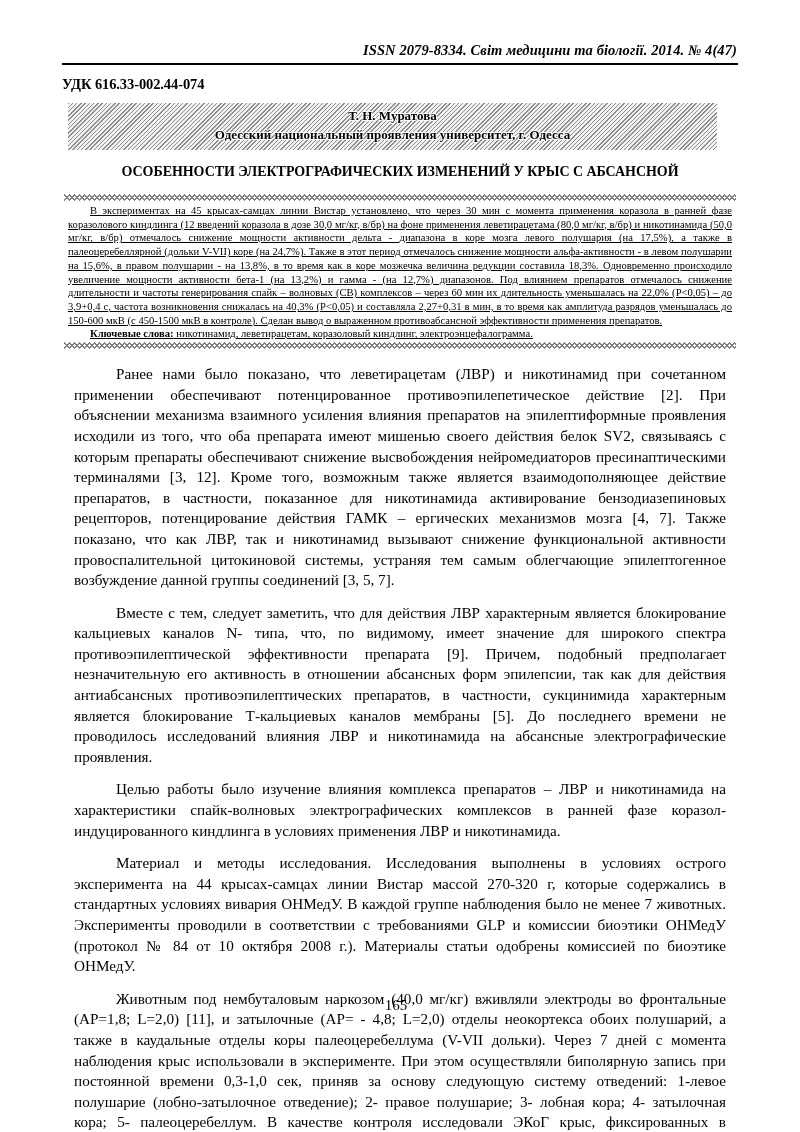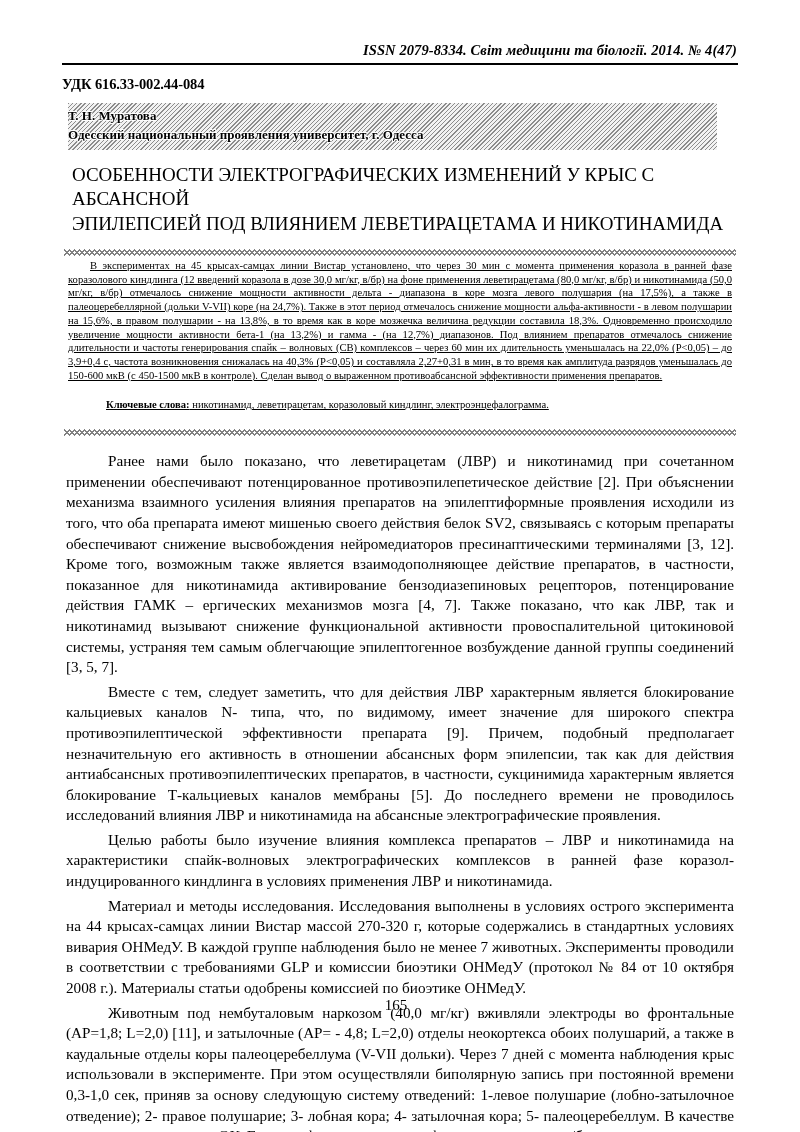--- a/index.html
+++ b/index.html
@@ -50,20 +50,21 @@
     font-size: 14.5px;
     letter-spacing: -0.1px;
   }
 
   
   .authorblock {
     margin-top: 10px;
     margin-left: 6px;
     margin-right: 21px;
     padding: 4px 0 5px 0;
+    text-align: center;
     font-weight: bold;
     font-size: 13px;
     line-height: 1.45;
     background-color: #f2f2f2;
     background-image: repeating-linear-gradient(
         135deg,
         rgba(0,0,0,0.42) 0px,
         rgba(0,0,0,0.42) 1px,
         rgba(0,0,0,0) 1px,
         rgba(0,0,0,0) 3px);
@@ -73,23 +74,23 @@
     text-shadow:
        0.6px 0 0 #fff, -0.6px 0 0 #fff,
        0 0.6px 0 #fff, 0 -0.6px 0 #fff,
        0.6px 0.6px 0 #fff, -0.6px -0.6px 0 #fff,
        0.6px -0.6px 0 #fff, -0.6px 0.6px 0 #fff;
   }
 
   
   .doc-title {
     margin: 13px 10px 0 10px;
-    text-align: left;
-    font-weight: normal;
-    font-size: 19px;
+    text-align: center;
+    font-weight: bold;
+    font-size: 14px;
     line-height: 1.28;
     letter-spacing: -0.05px;
   }
 
   
   .abstract-wrap {
     margin-top: 13px;
     margin-left: 2px;
     margin-right: 2px;
     text-decoration: underline;
@@ -107,31 +108,31 @@
     font-size: 10.6px;
     line-height: 1.295;
     text-align: justify;
     padding: 3px 4px 1px 4px;
   }
   .abstract p {
     margin: 0;
     text-indent: 22px;
   }
   .abstract .kw-label { font-weight: bold; }
-  .abstract .kwline { text-indent: 22px; margin: 16px; }
+  .abstract .kwline { text-indent: 22px; margin: 0; }
 
   
   .body-text {
     margin-top: 15px;
     font-size: 15.2px;
     line-height: 1.355;
     text-align: justify;
   }
   .body-text p {
-    margin: 4px;
+    margin: 12px;
     text-indent: 42px;
   }
   .body-text b { font-weight: normal; }
 
   
   .folio {
     position: absolute;
     left: 0;
     right: 8px;
     bottom: 48px;
@@ -140,31 +141,30 @@
   }
 </style>
 </head>
 <body>
 
 <div class="page">
 
   <div class="runhead">ISSN 2079-8334. Світ медицини та біології. 2014. № 4(47)</div>
   <div class="runhead-rule"></div>
 
-  <div class="udc">УДК 616.33-002.44-084</div>
+  <div class="udc">УДК 616.33-002.44-074</div>
 
   <div class="authorblock">
     <span class="line">Т. Н. Муратова</span>
     <span class="line">Одесский национальный проявления университет, г. Одесса</span>
   </div>
 
   <div class="doc-title">
     <span>ОСОБЕННОСТИ ЭЛЕКТРОГРАФИЧЕСКИХ ИЗМЕНЕНИЙ У КРЫС С АБСАНСНОЙ</span>
     <br>
-    <span>ЭПИЛЕПСИЕЙ ПОД ВЛИЯНИЕМ ЛЕВЕТИРАЦЕТАМА И НИКОТИНАМИДА</span>
   </div>
 
   <div class="abstract-wrap">
     <div class="zigzag"></div>
     <div class="abstract">
       <p>В экспериментах на 45 крысах-самцах линии Вистар установлено, что через 30 мин с момента применения коразола в ранней фазе коразолового киндлинга (12 введений коразола в дозе 30,0 мг/кг, в/бр) на фоне применения леветирацетама (80,0 мг/кг, в/бр) и никотинамида (50,0 мг/кг, в/бр) отмечалось снижение мощности активности дельта - диапазона в коре мозга левого полушария (на 17,5%), а также в палеоцеребеллярной (дольки V-VII) коре (на 24,7%). Также в этот период отмечалось снижение мощности альфа-активности - в левом полушарии на 15,6%, в правом полушарии - на 13,8%, в то время как в коре мозжечка величина редукции составила 18,3%. Одновременно происходило увеличение мощности активности бета-1 (на 13,2%) и гамма - (на 12,7%) диапазонов. Под влиянием препаратов отмечалось снижение длительности и частоты генерирования спайк – волновых (СВ) комплексов – через 60 мин их длительность уменьшалась на 22,0% (Р&lt;0,05) – до 3,9+0,4 с, частота возникновения снижалась на 40,3% (Р&lt;0,05) и составляла 2,27+0,31 в мин, в то время как амплитуда разрядов уменьшалась до 150-600 мкВ (с 450-1500 мкВ в контроле). Сделан вывод о выраженном противоабсансной эффективности применения препаратов.</p>
       <p class="kwline"><span class="kw-label">Ключевые слова:</span><span> никотинамид, леветирацетам, коразоловый киндлинг, электроэнцефалограмма.</span></p>
     </div>
     <div class="zigzag"></div>
   </div>

